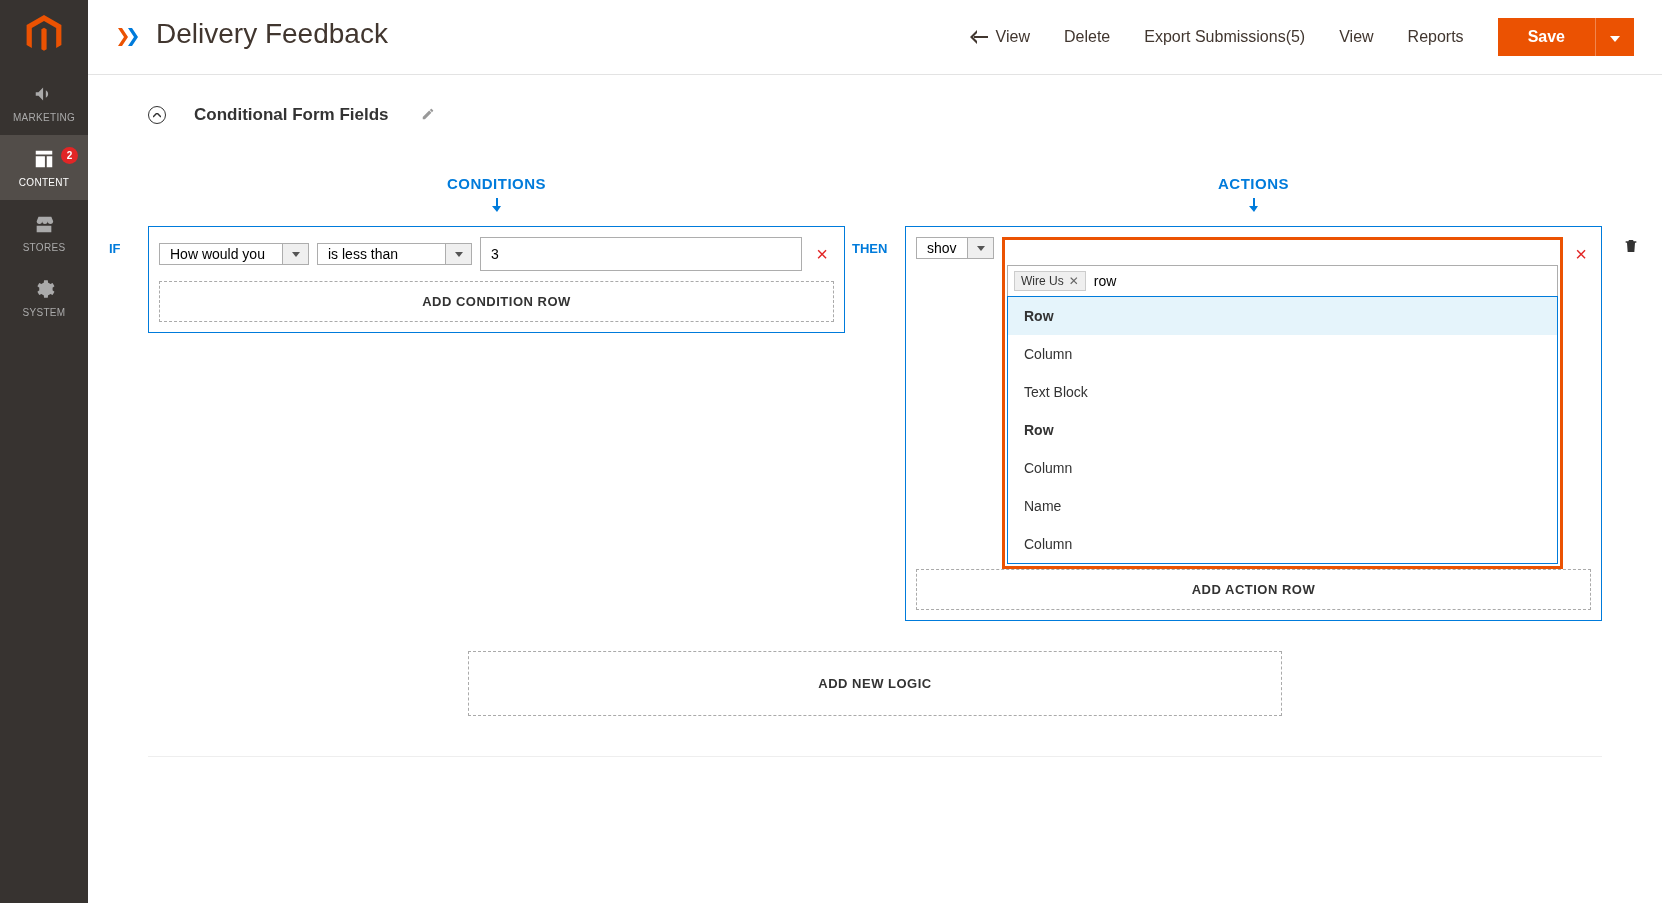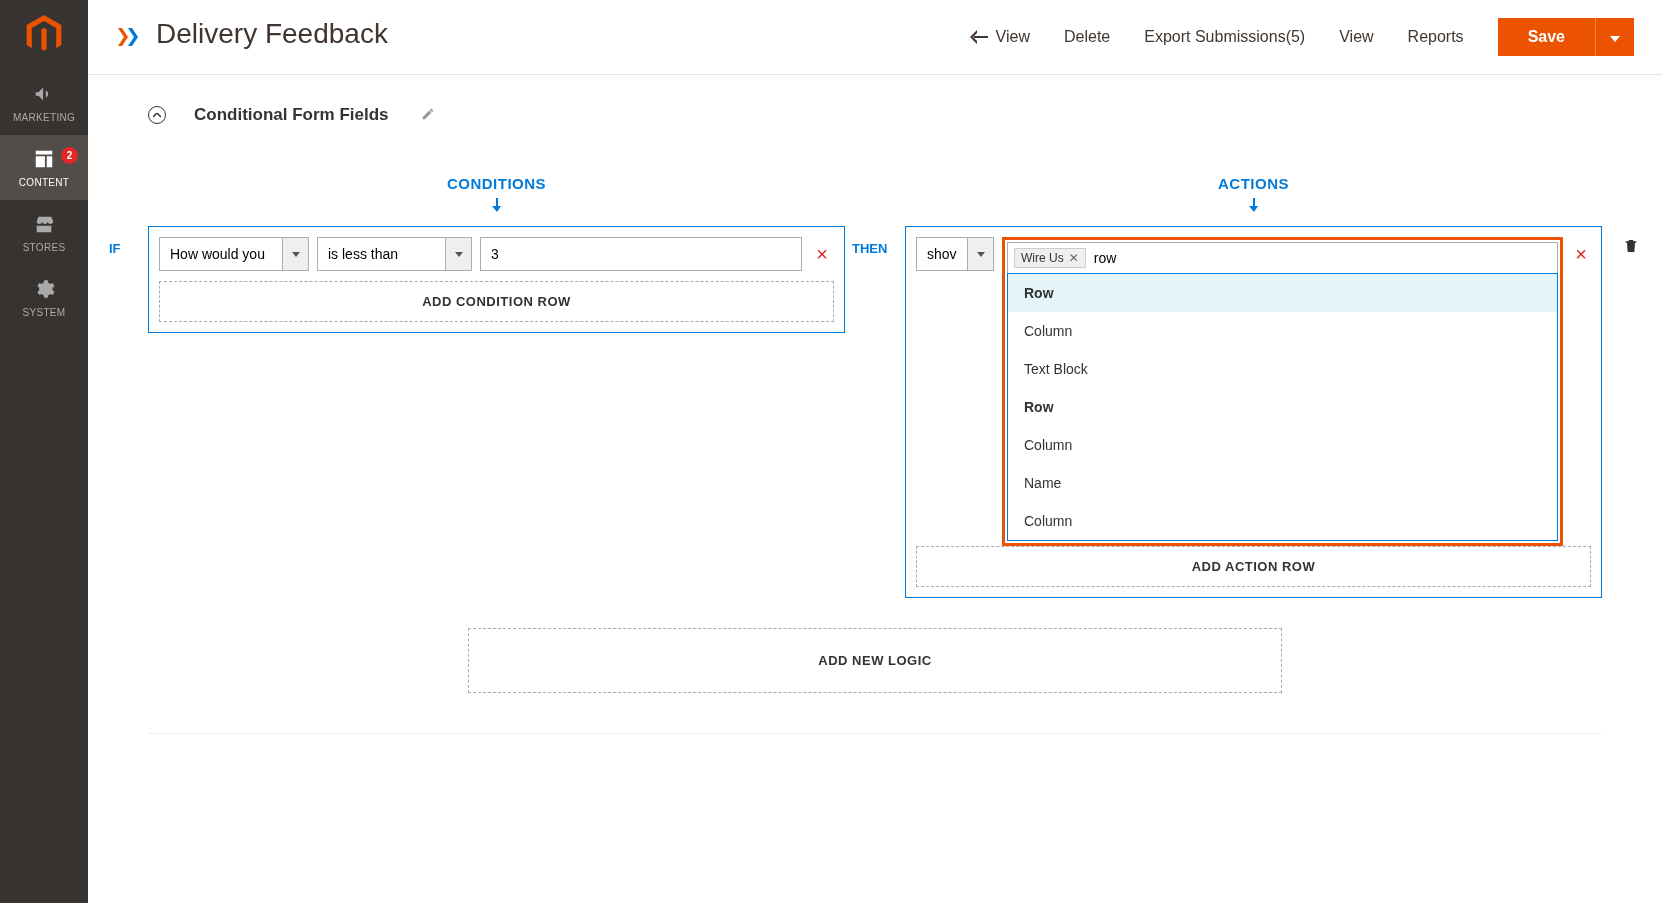--- a/index.html
+++ b/index.html
@@ -36,36 +36,36 @@
 .logic-container { display: flex; gap: 60px; margin-bottom: 30px; position: relative; }
 
 .logic-panel { flex: 1; }
 .panel-header { text-align: center; color: #007bdb; font-size: 15px; font-weight: 700; letter-spacing: 0.5px; margin-bottom: 6px; }
 .panel-arrow { text-align: center; color: #007bdb; font-size: 16px; margin-bottom: 10px; }
 
 .panel-box { border: 1px solid #007bdb; background: #fff; padding: 10px; position: relative; }
 .panel-prefix { position: absolute; left: -40px; top: 14px; color: #007bdb; font-weight: 700; font-size: 13px; }
 
 .condition-row { display: flex; gap: 8px; margin-bottom: 10px; align-items: center; }
-.select-wrap { display: flex; border: 1px solid #adadad; background: #fff; height: 34px; }
+.select-wrap { display: flex; border: 1px solid #adadad; background: #fff; height: 22px; }
 .select-input { border: none; padding: 0 10px; font-size: 14px; outline: none; background: transparent; width: 100%; }
 .select-arrow { background: #efefef; border-left: 1px solid #adadad; width: 26px; display: flex; align-items: center; justify-content: center; cursor: pointer; flex-shrink: 0; }
 .text-input { border: 1px solid #adadad; height: 34px; padding: 0 10px; font-size: 14px; outline: none; flex: 1; }
 .remove-x { color: #e22626; font-size: 20px; cursor: pointer; padding: 0 6px; }
 
 .add-row-btn { border: 1px dashed #aaa; background: #fff; width: 100%; padding: 12px; font-size: 13px; font-weight: 600; letter-spacing: 0.5px; color: #333; cursor: pointer; text-align: center; }
 
 .trash-icon { position: absolute; right: -38px; top: 10px; cursor: pointer; color: #333; }
 
 .action-panel-inner { min-height: 340px; display: flex; flex-direction: column; }
 .action-row { display: flex; gap: 8px; align-items: flex-start; }
 
 .tag-input-wrap { flex: 1; position: relative; }
 .tag-input-outline { border: 3px solid #eb5202; padding: 2px; }
-.tag-input-inner { border: 1px solid #adadad; background: #fff; display: flex; align-items: center; flex-wrap: wrap; gap: 4px; padding: 4px 6px; min-height: 32px; }
+.tag-input-inner { border: 1px solid #adadad; background: #fff; display: flex; align-items: center; flex-wrap: wrap; gap: 4px; padding: 4px 6px; min-height: 32px; margin-top: 23px; }
 .tag-chip { background: #efefef; border: 1px solid #ccc; padding: 2px 6px; font-size: 12px; display: flex; align-items: center; gap: 5px; }
 .tag-chip-x { cursor: pointer; color: #666; font-size: 12px; }
 .tag-text-input { border: none; outline: none; font-size: 14px; flex: 1; min-width: 40px; padding: 2px 4px; }
 
 .dropdown-menu { background: #fff; border: 1px solid #007bdb; margin-top: -1px; max-height: 290px; overflow-y: auto; position: relative; }
 .dropdown-item { padding: 11px 16px; font-size: 14px; cursor: pointer; }
 .dropdown-item.highlighted { background: #e5f4fb; font-weight: 700; }
 .dropdown-item.bold { font-weight: 700; }
 
 .dropdown-menu::-webkit-scrollbar { width: 14px; }

